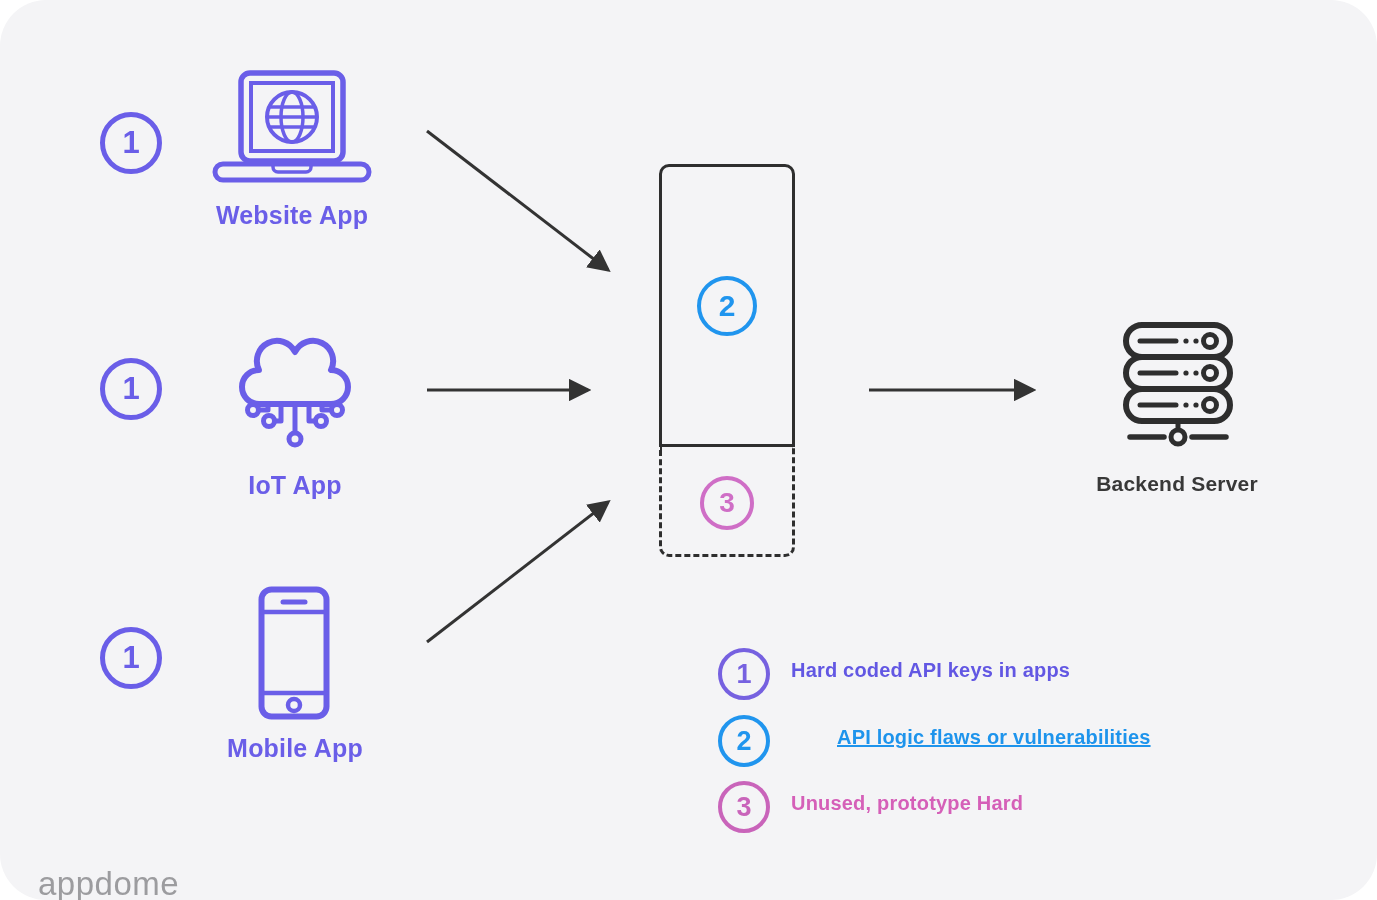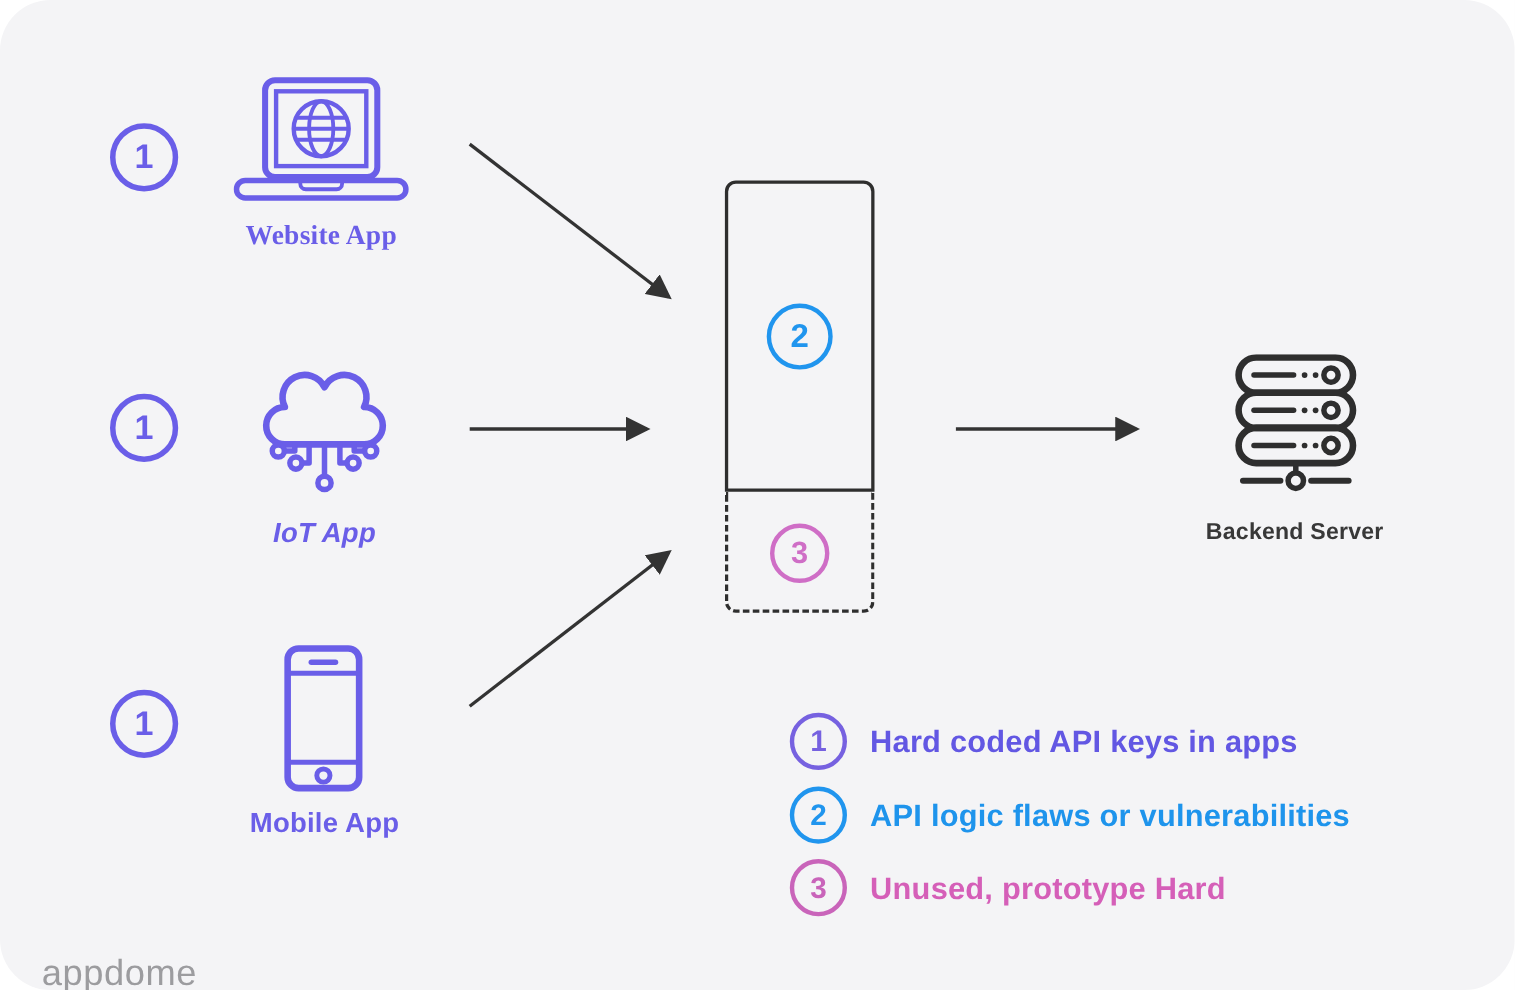--- a/index.html
+++ b/index.html
@@ -21,21 +21,21 @@
   .src-label{position:absolute;text-align:center;font-weight:700;font-size:25px;color:#6a5ee8;letter-spacing:.2px;}
   .dark-label{position:absolute;text-align:center;font-weight:700;font-size:25px;color:#383838;letter-spacing:.2px;}
 
   
   .api-solid{position:absolute;left:659px;top:164px;width:136px;height:283px;
              border:3px solid #2e2e2e;border-radius:10px 10px 0 0;box-sizing:border-box;}
   .api-dashed{position:absolute;left:659px;top:447px;width:136px;height:110px;
               border:3px dashed #2e2e2e;border-top:none;border-radius:0 0 10px 10px;box-sizing:border-box;}
 
   
-  .legend-text{position:absolute;font-weight:700;font-size:28px;letter-spacing:.2px;white-space:nowrap;}
+  .legend-text{position:absolute;font-weight:700;font-size:20px;letter-spacing:.2px;white-space:nowrap;}
   .lg-purple{color:#6257e3;}
   .lg-blue{color:#1e94ec;}
   .lg-pink{color:#d55fb8;}
   .legend-badge{width:52px;height:52px;font-size:27px;}
   .legend-badge.b1{border:4px solid #7661e0;color:#7661e0;}
   .legend-badge.b2{border:4px solid #2095ee;color:#2095ee;}
   .legend-badge.b3{border:4px solid #c964ba;color:#c964ba;}
 
   .logo{position:absolute;left:38px;top:822px;font-size:33px;color:#9c9c9f;font-weight:400;letter-spacing:.5px;margin-top:43px;}
 
@@ -65,39 +65,39 @@
     <rect x="29" y="5" width="102" height="88" rx="9" stroke-width="5.5"></rect>
     <rect x="39" y="15" width="82" height="68" stroke-width="4"></rect>
     <circle cx="80" cy="49" r="25" stroke-width="4"></circle>
     <ellipse cx="80" cy="49" rx="11" ry="25" stroke-width="3.5"></ellipse>
     <line x1="55" y1="49" x2="105" y2="49" stroke-width="3.5"></line>
     <line x1="58" y1="39" x2="102" y2="39" stroke-width="3.5"></line>
     <line x1="58" y1="59" x2="102" y2="59" stroke-width="3.5"></line>
     <rect x="3" y="96" width="154" height="16" rx="8" stroke-width="5"></rect>
     <path d="M61 97 v2 a5 5 0 0 0 5 5 h28 a5 5 0 0 0 5 -5 v-2" stroke-width="3.5"></path>
   </svg>
-  <div class="src-label" style="left:197px;top:201px;width:190px;font-family:Liberation Serif, serif;">Website App</div>
+  <div class="src-label" style="left:197px;top:201px;width:190px;">Website App</div>
 
   <div class="badge purple big" style="left:100px;top:358px;">
     <span>1</span>
   </div>
   <svg class="abs" style="left:228px;top:320px;" width="134" height="134" viewBox="0 0 134 134" fill="none" stroke="#6a5ee8" stroke-linecap="round" stroke-linejoin="round">
     <path d="M31 84 A17 17 0 0 1 31 50 A20 20 0 0 1 67 32 A20 20 0 0 1 103 50 A17 17 0 0 1 103 84 Z" stroke-width="6"></path>
     <path d="M67 84 V112" stroke-width="5"></path>
     <circle cx="67" cy="119" r="6" stroke-width="5"></circle>
     <path d="M53 84 V101 H48" stroke-width="5"></path>
     <circle cx="41" cy="101" r="5.5" stroke-width="5"></circle>
     <path d="M81 84 V101 H86" stroke-width="5"></path>
     <circle cx="93" cy="101" r="5.5" stroke-width="5"></circle>
     <path d="M40 84 V90 H32" stroke-width="5"></path>
     <circle cx="25" cy="90" r="5.5" stroke-width="5"></circle>
     <path d="M94 84 V90 H102" stroke-width="5"></path>
     <circle cx="109" cy="90" r="5.5" stroke-width="5"></circle>
   </svg>
-  <div class="src-label" style="left:228px;top:471px;width:134px;font-style:italic;">IoT App</div>
+  <div class="src-label" style="left:228px;top:471px;width:134px;">IoT App</div>
 
   <div class="badge purple big" style="left:100px;top:627px;">
     <span>1</span>
   </div>
   <svg class="abs" style="left:258px;top:586px;" width="72" height="134" viewBox="0 0 72 134" fill="none" stroke="#6a5ee8" stroke-linecap="round">
     <rect x="3.5" y="3.5" width="65" height="127" rx="10" stroke-width="6"></rect>
     <line x1="25" y1="16" x2="47" y2="16" stroke-width="5"></line>
     <line x1="4" y1="26" x2="68" y2="26" stroke-width="4.5"></line>
     <line x1="4" y1="107" x2="68" y2="107" stroke-width="4.5"></line>
     <circle cx="36" cy="119" r="6" stroke-width="4.5"></circle>
@@ -137,21 +137,21 @@
   <div class="dark-label" style="left:1047px;top:472px;width:260px;font-size:21px;">Backend Server</div>
 
   <div class="badge legend-badge b1" style="left:718px;top:648px;">
     <span>1</span>
   </div>
   <div class="legend-text lg-purple" style="left:791px;top:659px;">Hard coded API keys in apps</div>
 
   <div class="badge legend-badge b2" style="left:718px;top:715px;">
     <span>2</span>
   </div>
-  <div class="legend-text lg-blue" style="left:791px;top:726px;">API logic flaws or vulnerabilities</div>
+  <div class="legend-text lg-blue" style="left:837px;top:726px;text-decoration:underline;">API logic flaws or vulnerabilities</div>
 
   <div class="badge legend-badge b3" style="left:718px;top:781px;">
     <span>3</span>
   </div>
   <div class="legend-text lg-pink" style="left:791px;top:792px;">Unused, prototype Hard</div>
 
   <div class="logo">appdome</div>
 
 </div>
 

